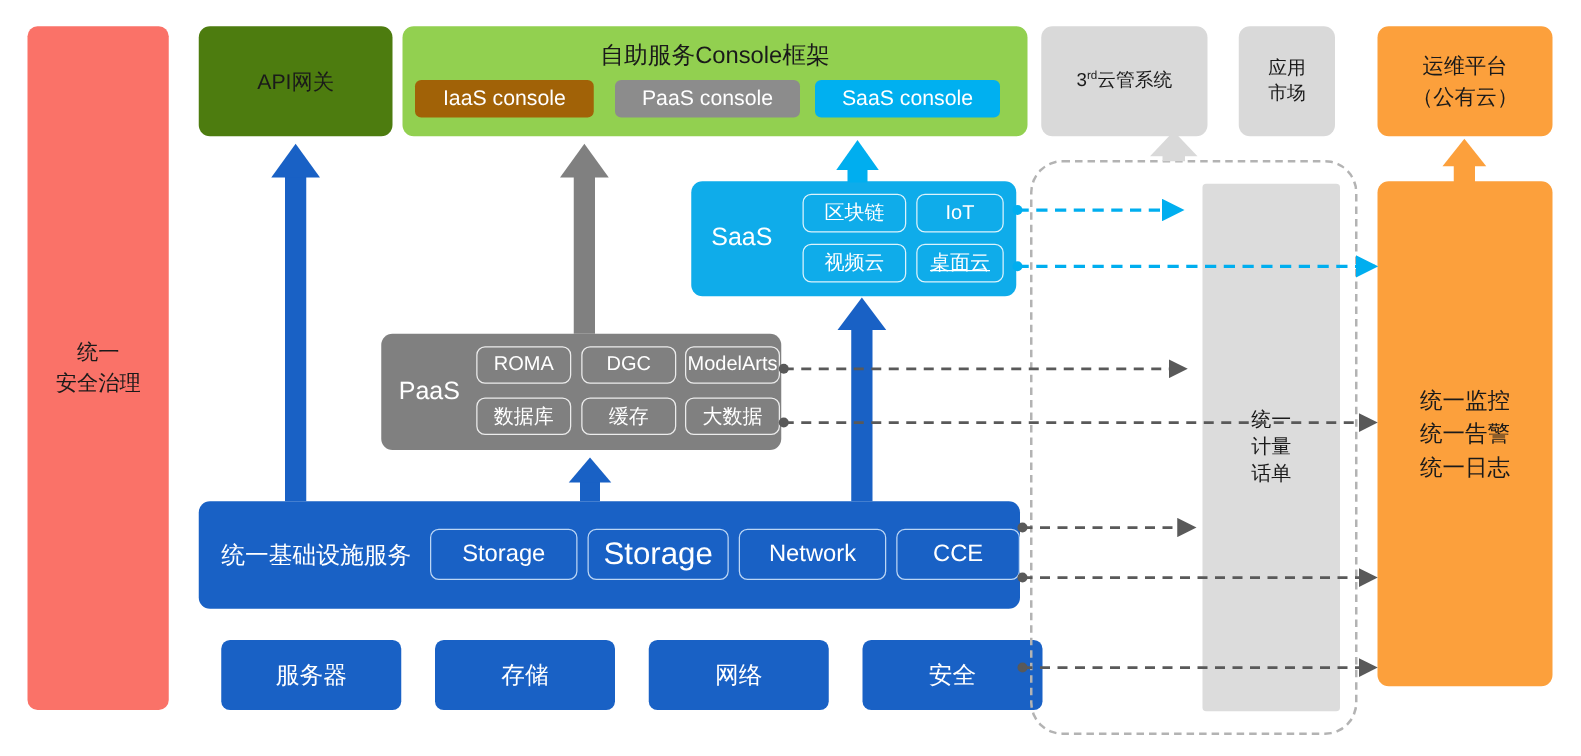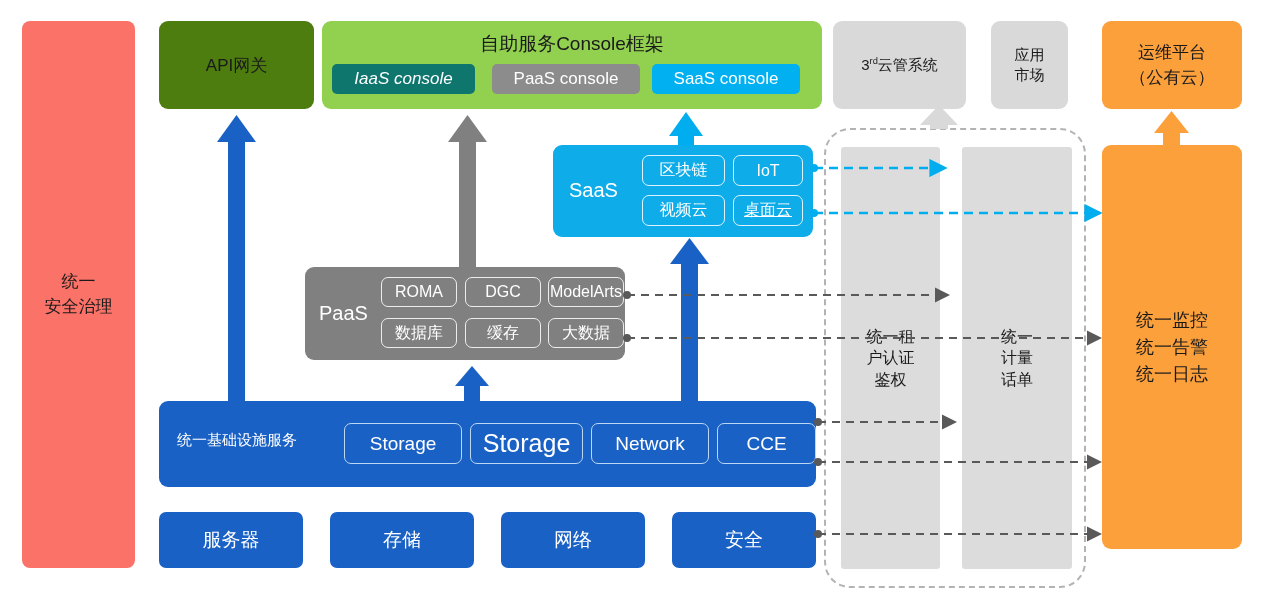--- a/index.html
+++ b/index.html
@@ -9,37 +9,37 @@
 
   
   .panel-red{background:#FA7268;border-radius:8px;color:#1a1a1a;font-size:17px;line-height:1.45;font-weight:400;}
   .panel-apigw{background:#4d7c0f;border-radius:9px;color:#1a1a1a;font-size:17px;}
   .panel-green{background:#92D050;border-radius:9px;}
   .panel-gray{background:#D9D9D9;border-radius:9px;color:#1a1a1a;font-size:15px;line-height:1.35;}
   .panel-orange{background:#FCA03C;border-radius:9px;color:#1a1a1a;font-size:17px;line-height:1.5;}
   .panel-saas{background:#0FACEA;border-radius:9px;}
   .panel-paas{background:#808080;border-radius:9px;}
   .panel-infra{background:#1961C5;border-radius:9px;}
-  .panel-bottom{background:#1961C5;border-radius:7px;color:#fff;font-size:19px;}
+  .panel-bottom{background:#1961C5;border-radius:7px;color:#fff;font-size:19px;margin-left:18px;}
 
   .green-title{position:absolute;left:0;right:0;top:10px;text-align:center;font-size:19px;color:#1a1a1a;}
 
   
   .chip{position:absolute;box-sizing:border-box;display:flex;align-items:center;justify-content:center;
         border-radius:5px;font-size:17px;color:#fff;white-space:nowrap;}
-  .chip-iaas{background:#0f766e;font-style:italic;}
+  .chip-iaas{background:#a16207;}
   .chip-paas{background:#8C8C8C;}
   .chip-saas{background:#00B0F0;}
 
   .subchip{position:absolute;box-sizing:border-box;display:flex;align-items:center;justify-content:center;
            border:1.5px solid rgba(255,255,255,.85);border-radius:7px;color:#fff;font-size:16px;white-space:nowrap;}
   .subchip-blue{border-color:#bcd6f5;}
 
   .layer-label{position:absolute;color:#fff;font-size:20px;}
-  .infra-label{position:absolute;color:#fff;font-size:15px;}
+  .infra-label{position:absolute;color:#fff;font-size:19px;}
 
   .gcol{position:absolute;background:#DCDCDC;border-radius:3px;display:flex;align-items:center;justify-content:center;
         text-align:center;font-size:16px;line-height:1.35;color:#1a1a1a;}
 
   .dashzone{position:absolute;border:2.5px dashed #B3B3B3;border-radius:26px;box-sizing:border-box;}
 
   svg.over{position:absolute;left:0;top:0;width:1265px;height:605px;pointer-events:none;}
   sup.ord{font-size:.62em;vertical-align:super;}
 </style>
 </head>
@@ -103,27 +103,20 @@
     <div class="subchip subchip-blue" style="left:558px;top:22px;width:99px;height:41px;font-size:19px;">CCE</div>
   </div>
 
   <div class="box panel-bottom" style="left:159px;top:512px;width:144px;height:56px;">服务器</div>
   <div class="box panel-bottom" style="left:330px;top:512px;width:144px;height:56px;">存储</div>
   <div class="box panel-bottom" style="left:501px;top:512px;width:144px;height:56px;">网络</div>
   <div class="box panel-bottom" style="left:672px;top:512px;width:144px;height:56px;">安全</div>
 
   <div class="dashzone" style="left:824px;top:128px;width:262px;height:460px;"></div>
 
-  <div class="gcol" style="left:841px;top:147px;width:99px;height:422px;">
-    <div>
-      <div>统一租</div>
-      <div>户认证</div>
-      <div>鉴权</div>
-    </div>
-  </div>
 
   <div class="gcol" style="left:962px;top:147px;width:110px;height:422px;">
     <div>
       <div>统一</div>
       <div>计量</div>
       <div>话单</div>
     </div>
   </div>
 
   <div class="box panel-orange" style="left:1102px;top:145px;width:140px;height:404px;flex-direction:column;font-size:18px;">

